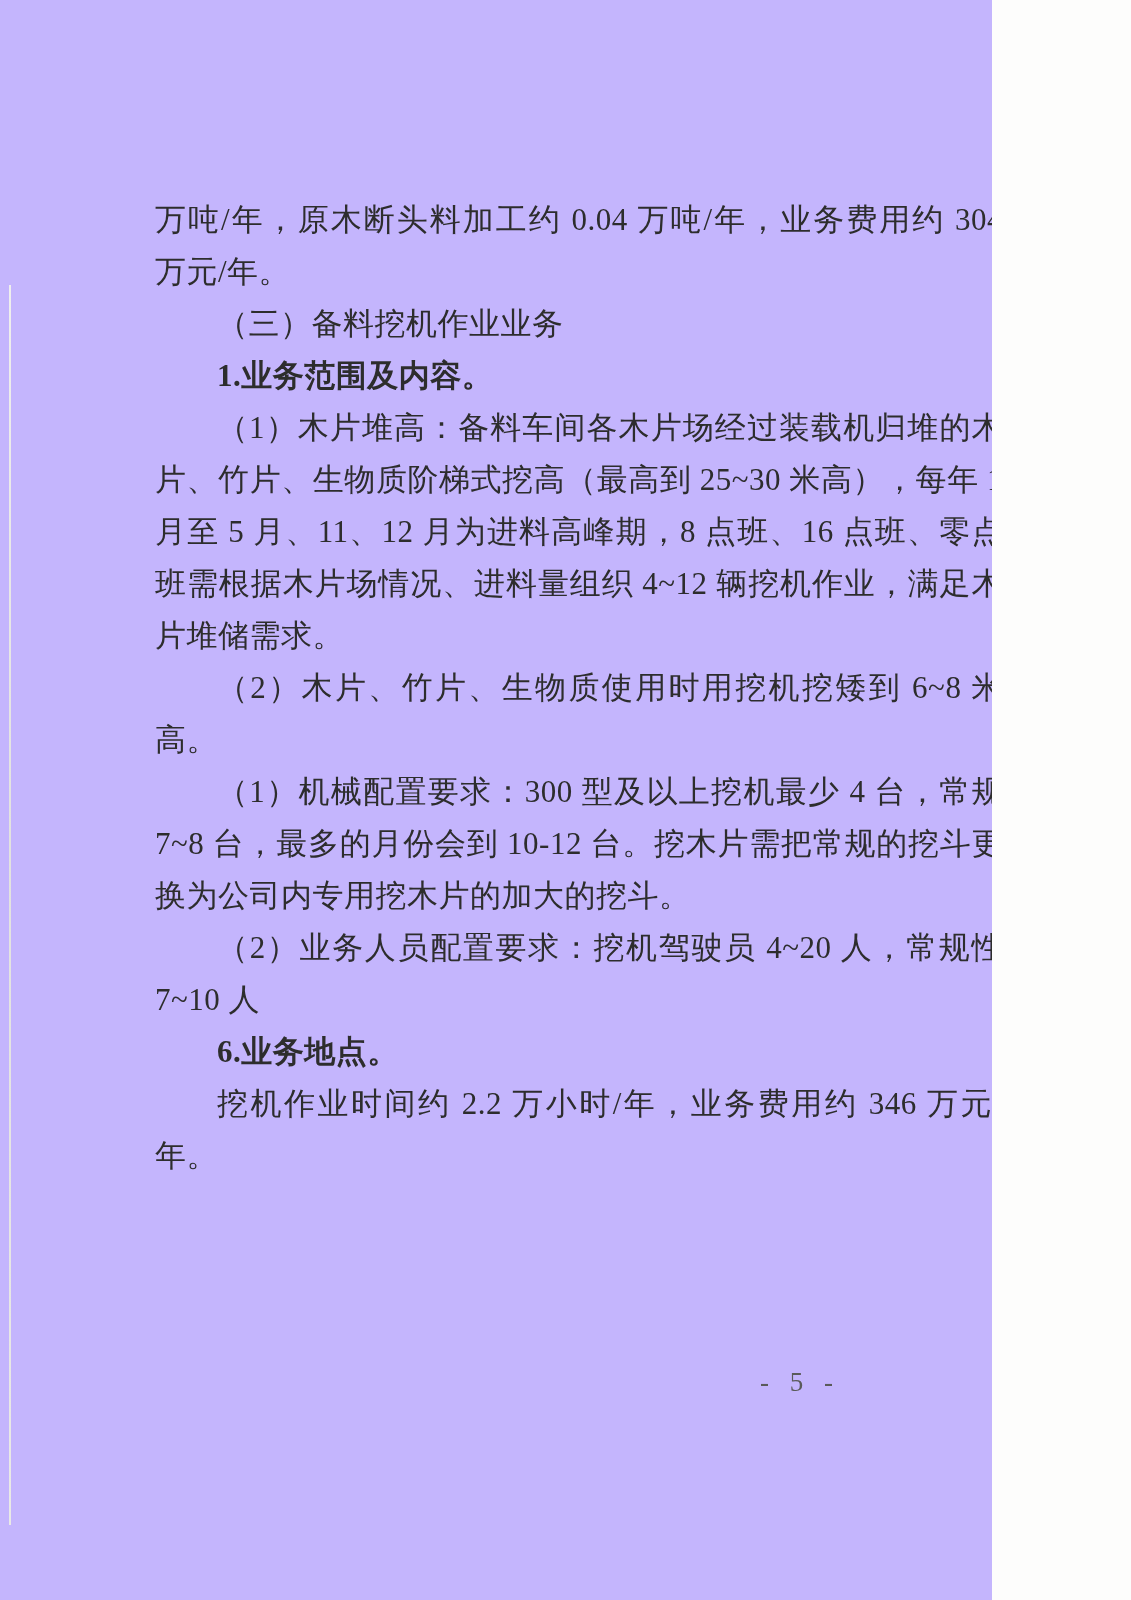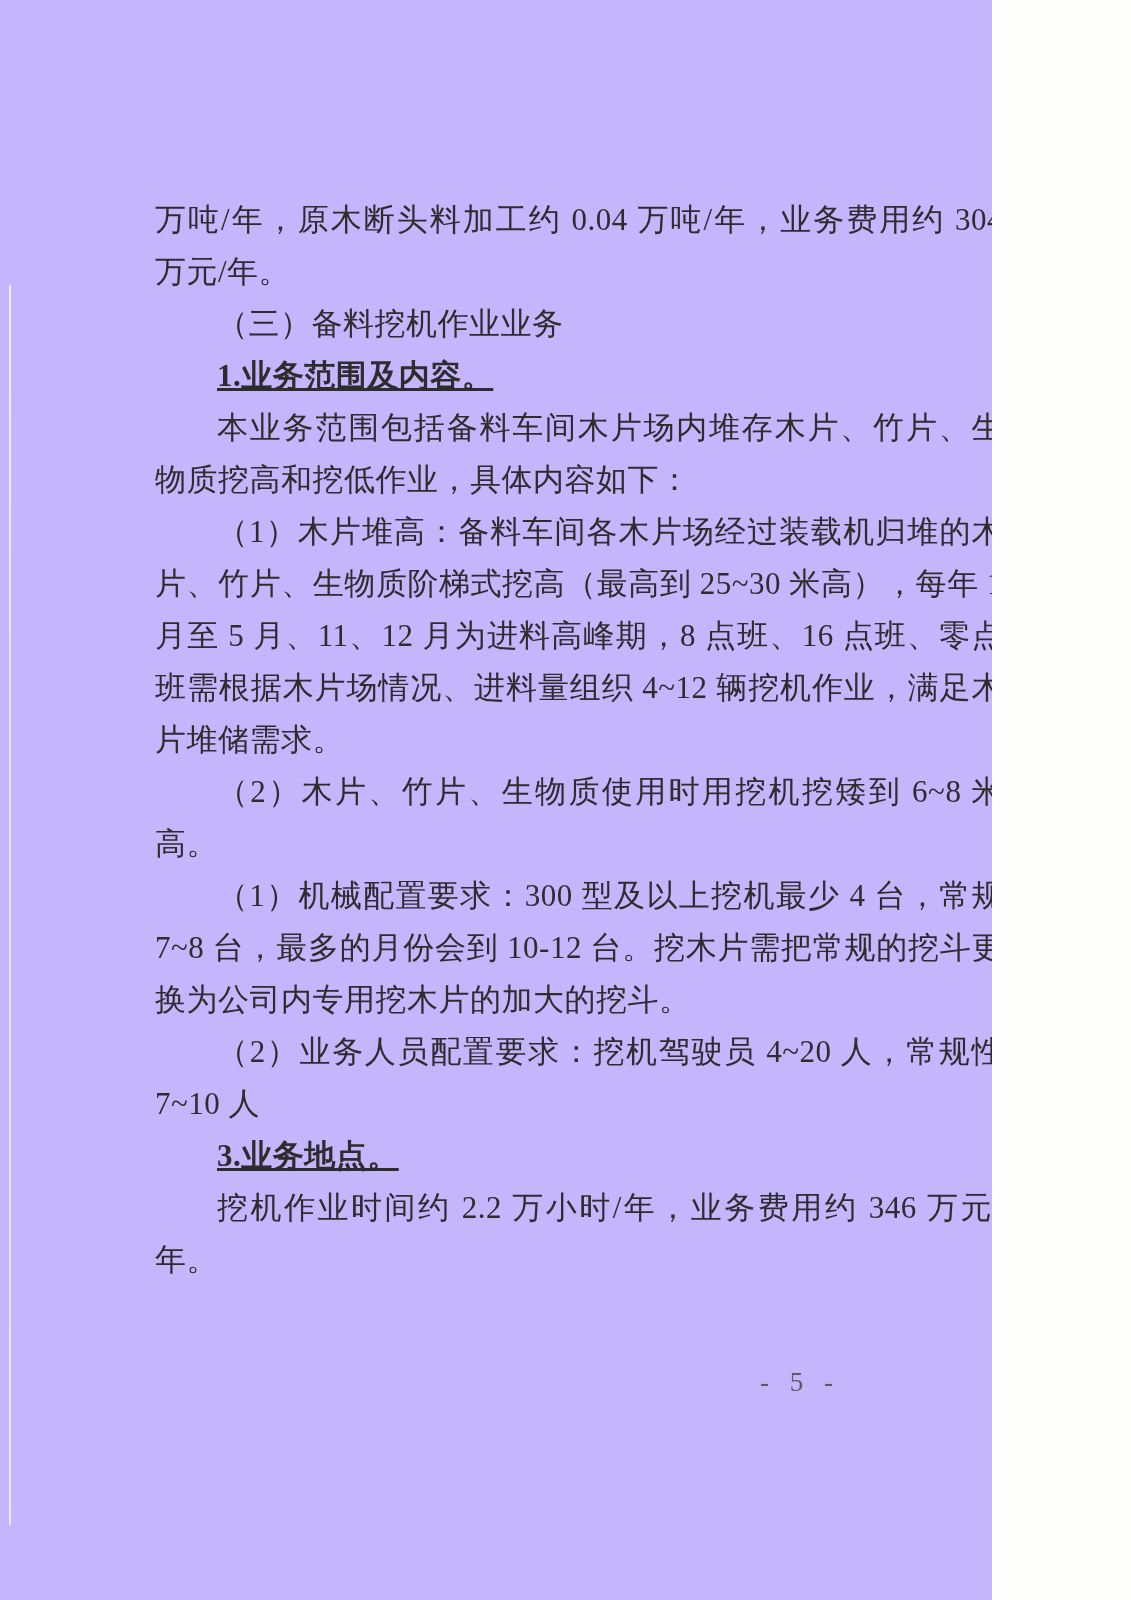--- a/index.html
+++ b/index.html
@@ -31,21 +31,21 @@
     top: 194px;
     width: 848px;
     font-size: 31px;
     line-height: 52px;
     color: #2d2d2d;
     text-align: justify;
     letter-spacing: 0.5px;
   }
   .para { text-indent: 2em; }
   .para.no-indent { text-indent: 0; }
-  .heading { font-weight: bold; text-indent: 2em; text-decoration: underline; }
+  .heading { font-weight: bold; text-indent: 2em; }
   .subsection { text-indent: 2em; font-family: Liberation Serif, serif; }
   .page-number {
     position: absolute;
     top: 1366px;
     right: 152px;
     font-size: 27px;
     line-height: 32px;
     color: #5a5a5a;
     letter-spacing: 7px;
     white-space: nowrap;
@@ -55,24 +55,23 @@
 <body>
 
 <div class="page">
 
   <div class="scan-line"></div>
 
   <div class="doc-content">
     <div class="para no-indent">万吨/年，原木断头料加工约 0.04 万吨/年，业务费用约 304 万元/年。</div>
     <div class="subsection">（三）备料挖机作业业务</div>
     <div class="heading">1.业务范围及内容。</div>
-    <div class="para">本业务范围包括备料车间木片场内堆存木片、竹片、生物质挖高和挖低作业，具体内容如下：</div>
     <div class="para">（1）木片堆高：备料车间各木片场经过装载机归堆的木片、竹片、生物质阶梯式挖高（最高到 25~30 米高），每年 1 月至 5 月、11、12 月为进料高峰期，8 点班、16 点班、零点班需根据木片场情况、进料量组织 4~12 辆挖机作业，满足木片堆储需求。</div>
     <div class="para">（2）木片、竹片、生物质使用时用挖机挖矮到 6~8 米高。</div>
     <div class="para">（1）机械配置要求：300 型及以上挖机最少 4 台，常规 7~8 台，最多的月份会到 10-12 台。挖木片需把常规的挖斗更换为公司内专用挖木片的加大的挖斗。</div>
     <div class="para">（2）业务人员配置要求：挖机驾驶员 4~20 人，常规性 7~10 人</div>
-    <div class="heading">3.业务地点。</div>
+    <div class="heading">6.业务地点。</div>
     <div class="para">挖机作业时间约 2.2 万小时/年，业务费用约 346 万元/年。</div>
   </div>
 
   <div class="page-number">- 5 -</div>
 
 </div>
 
 </body></html>

